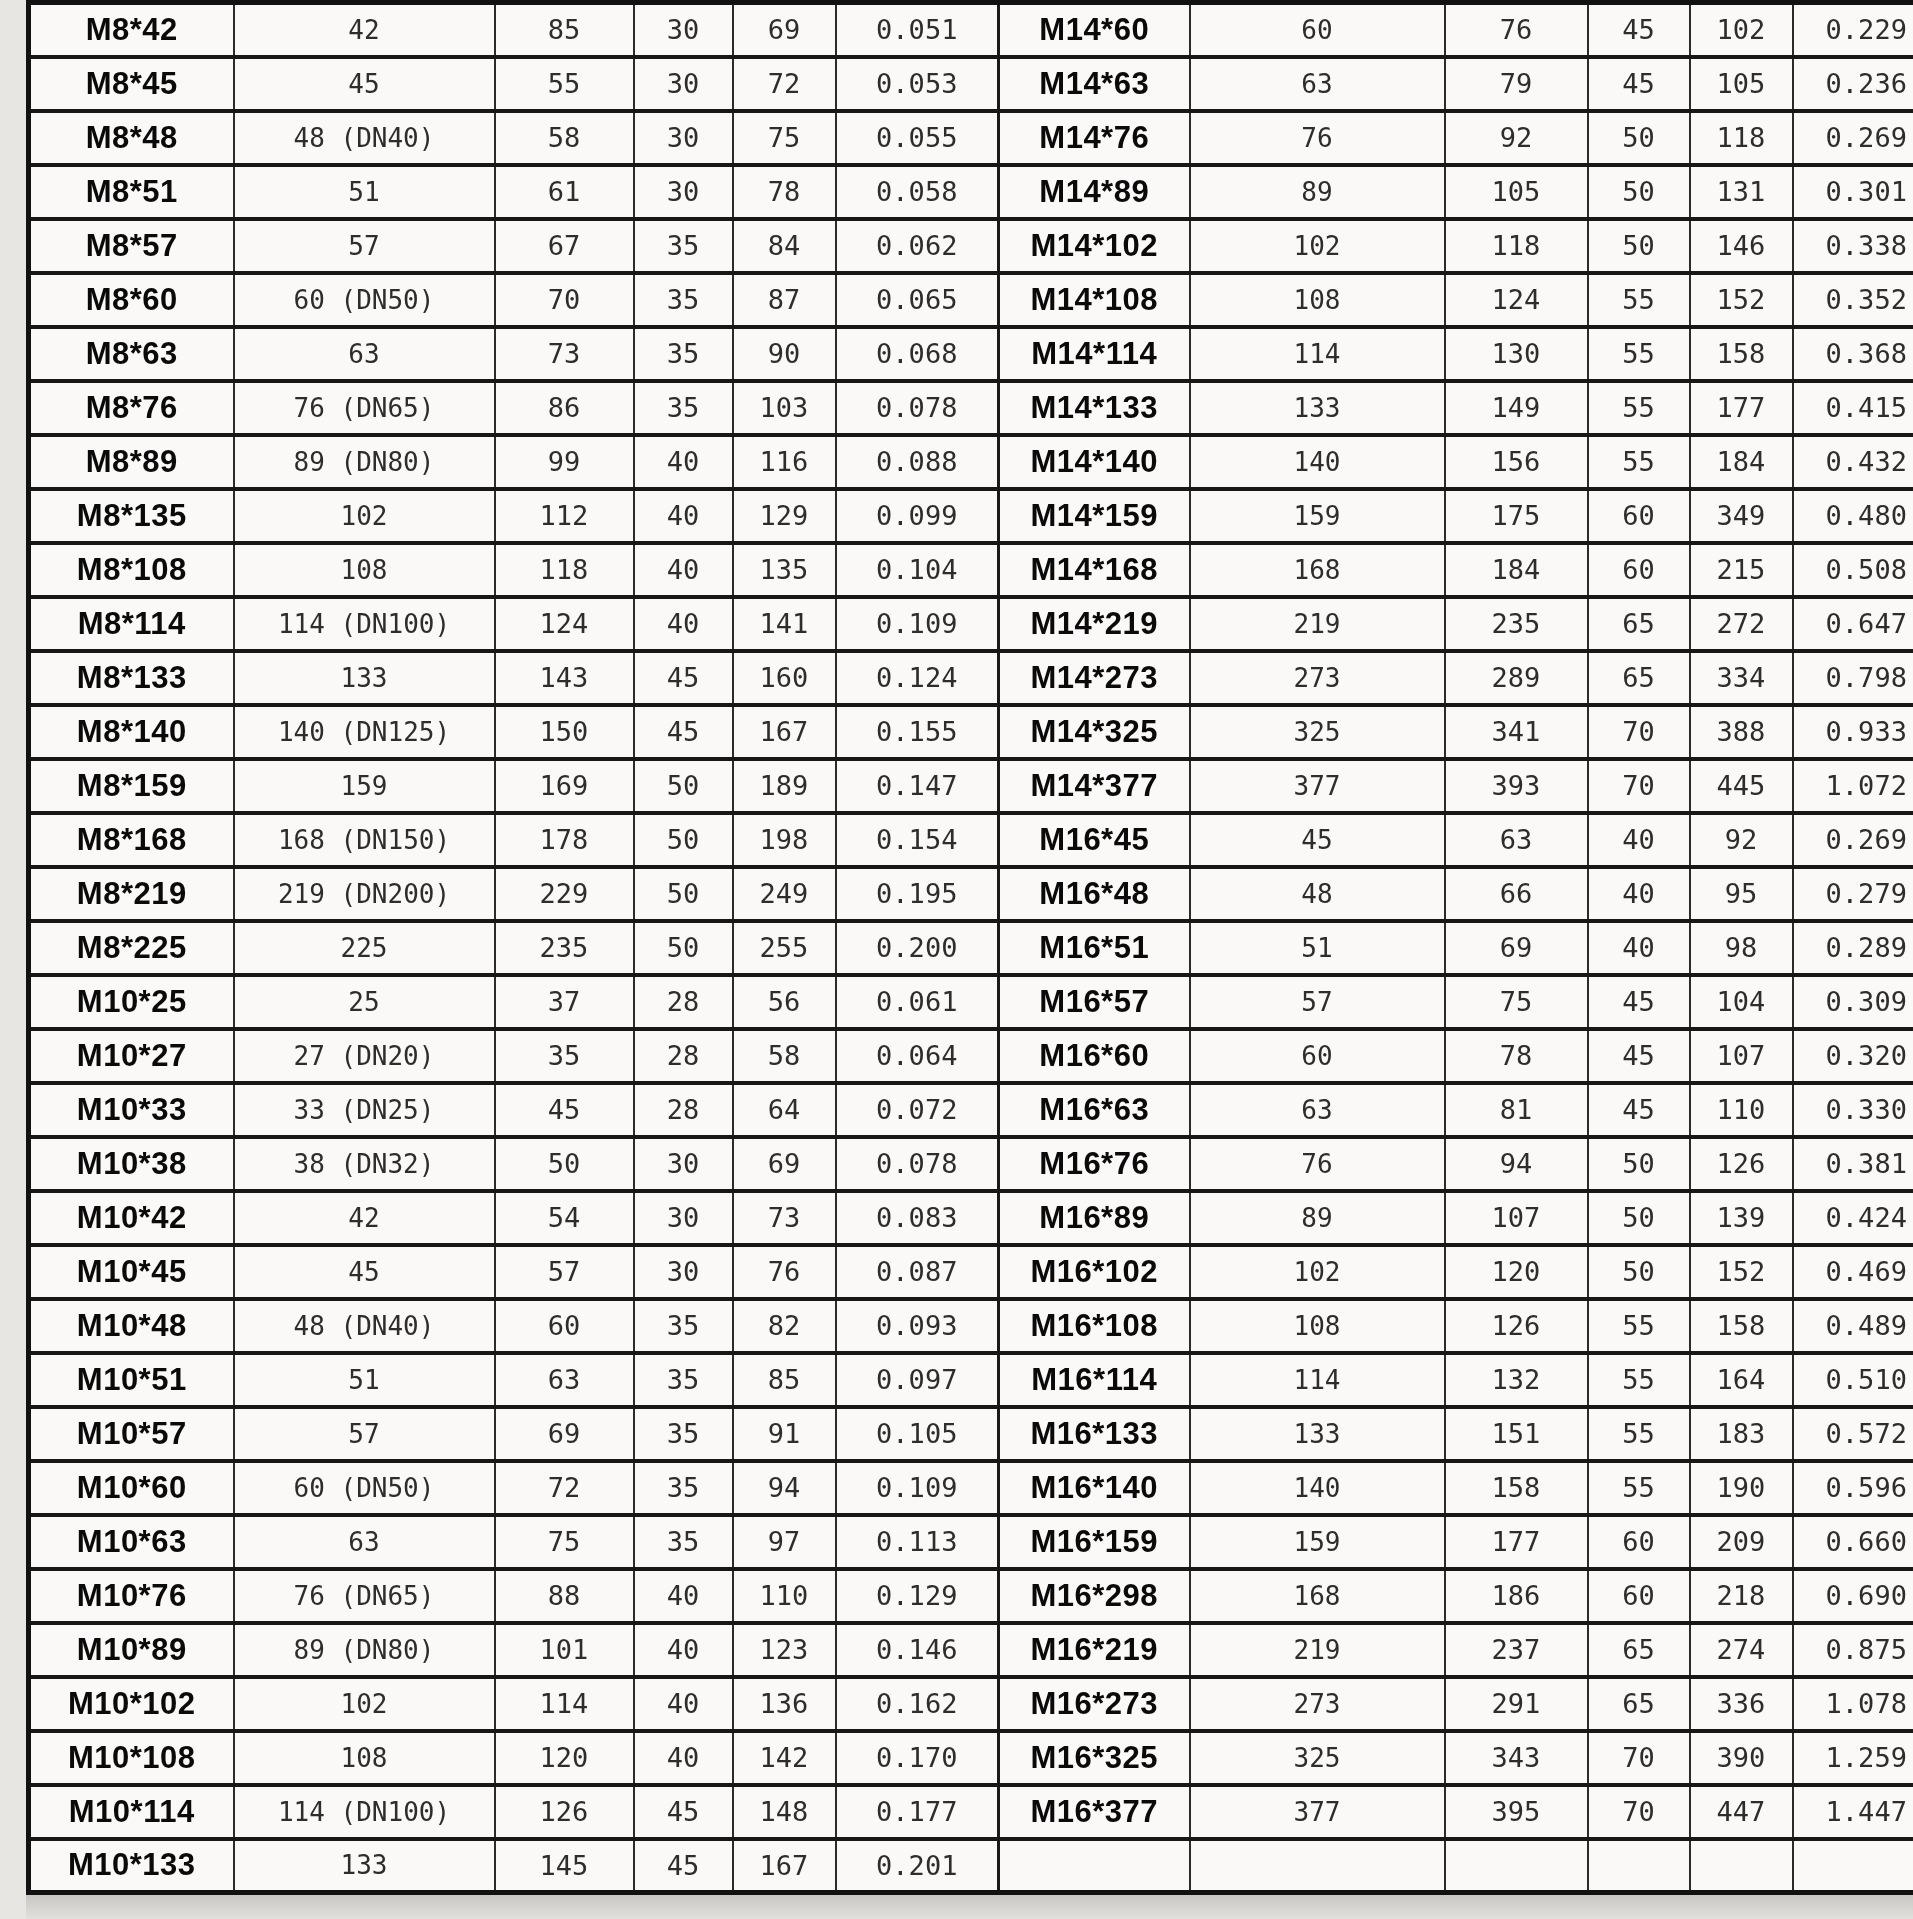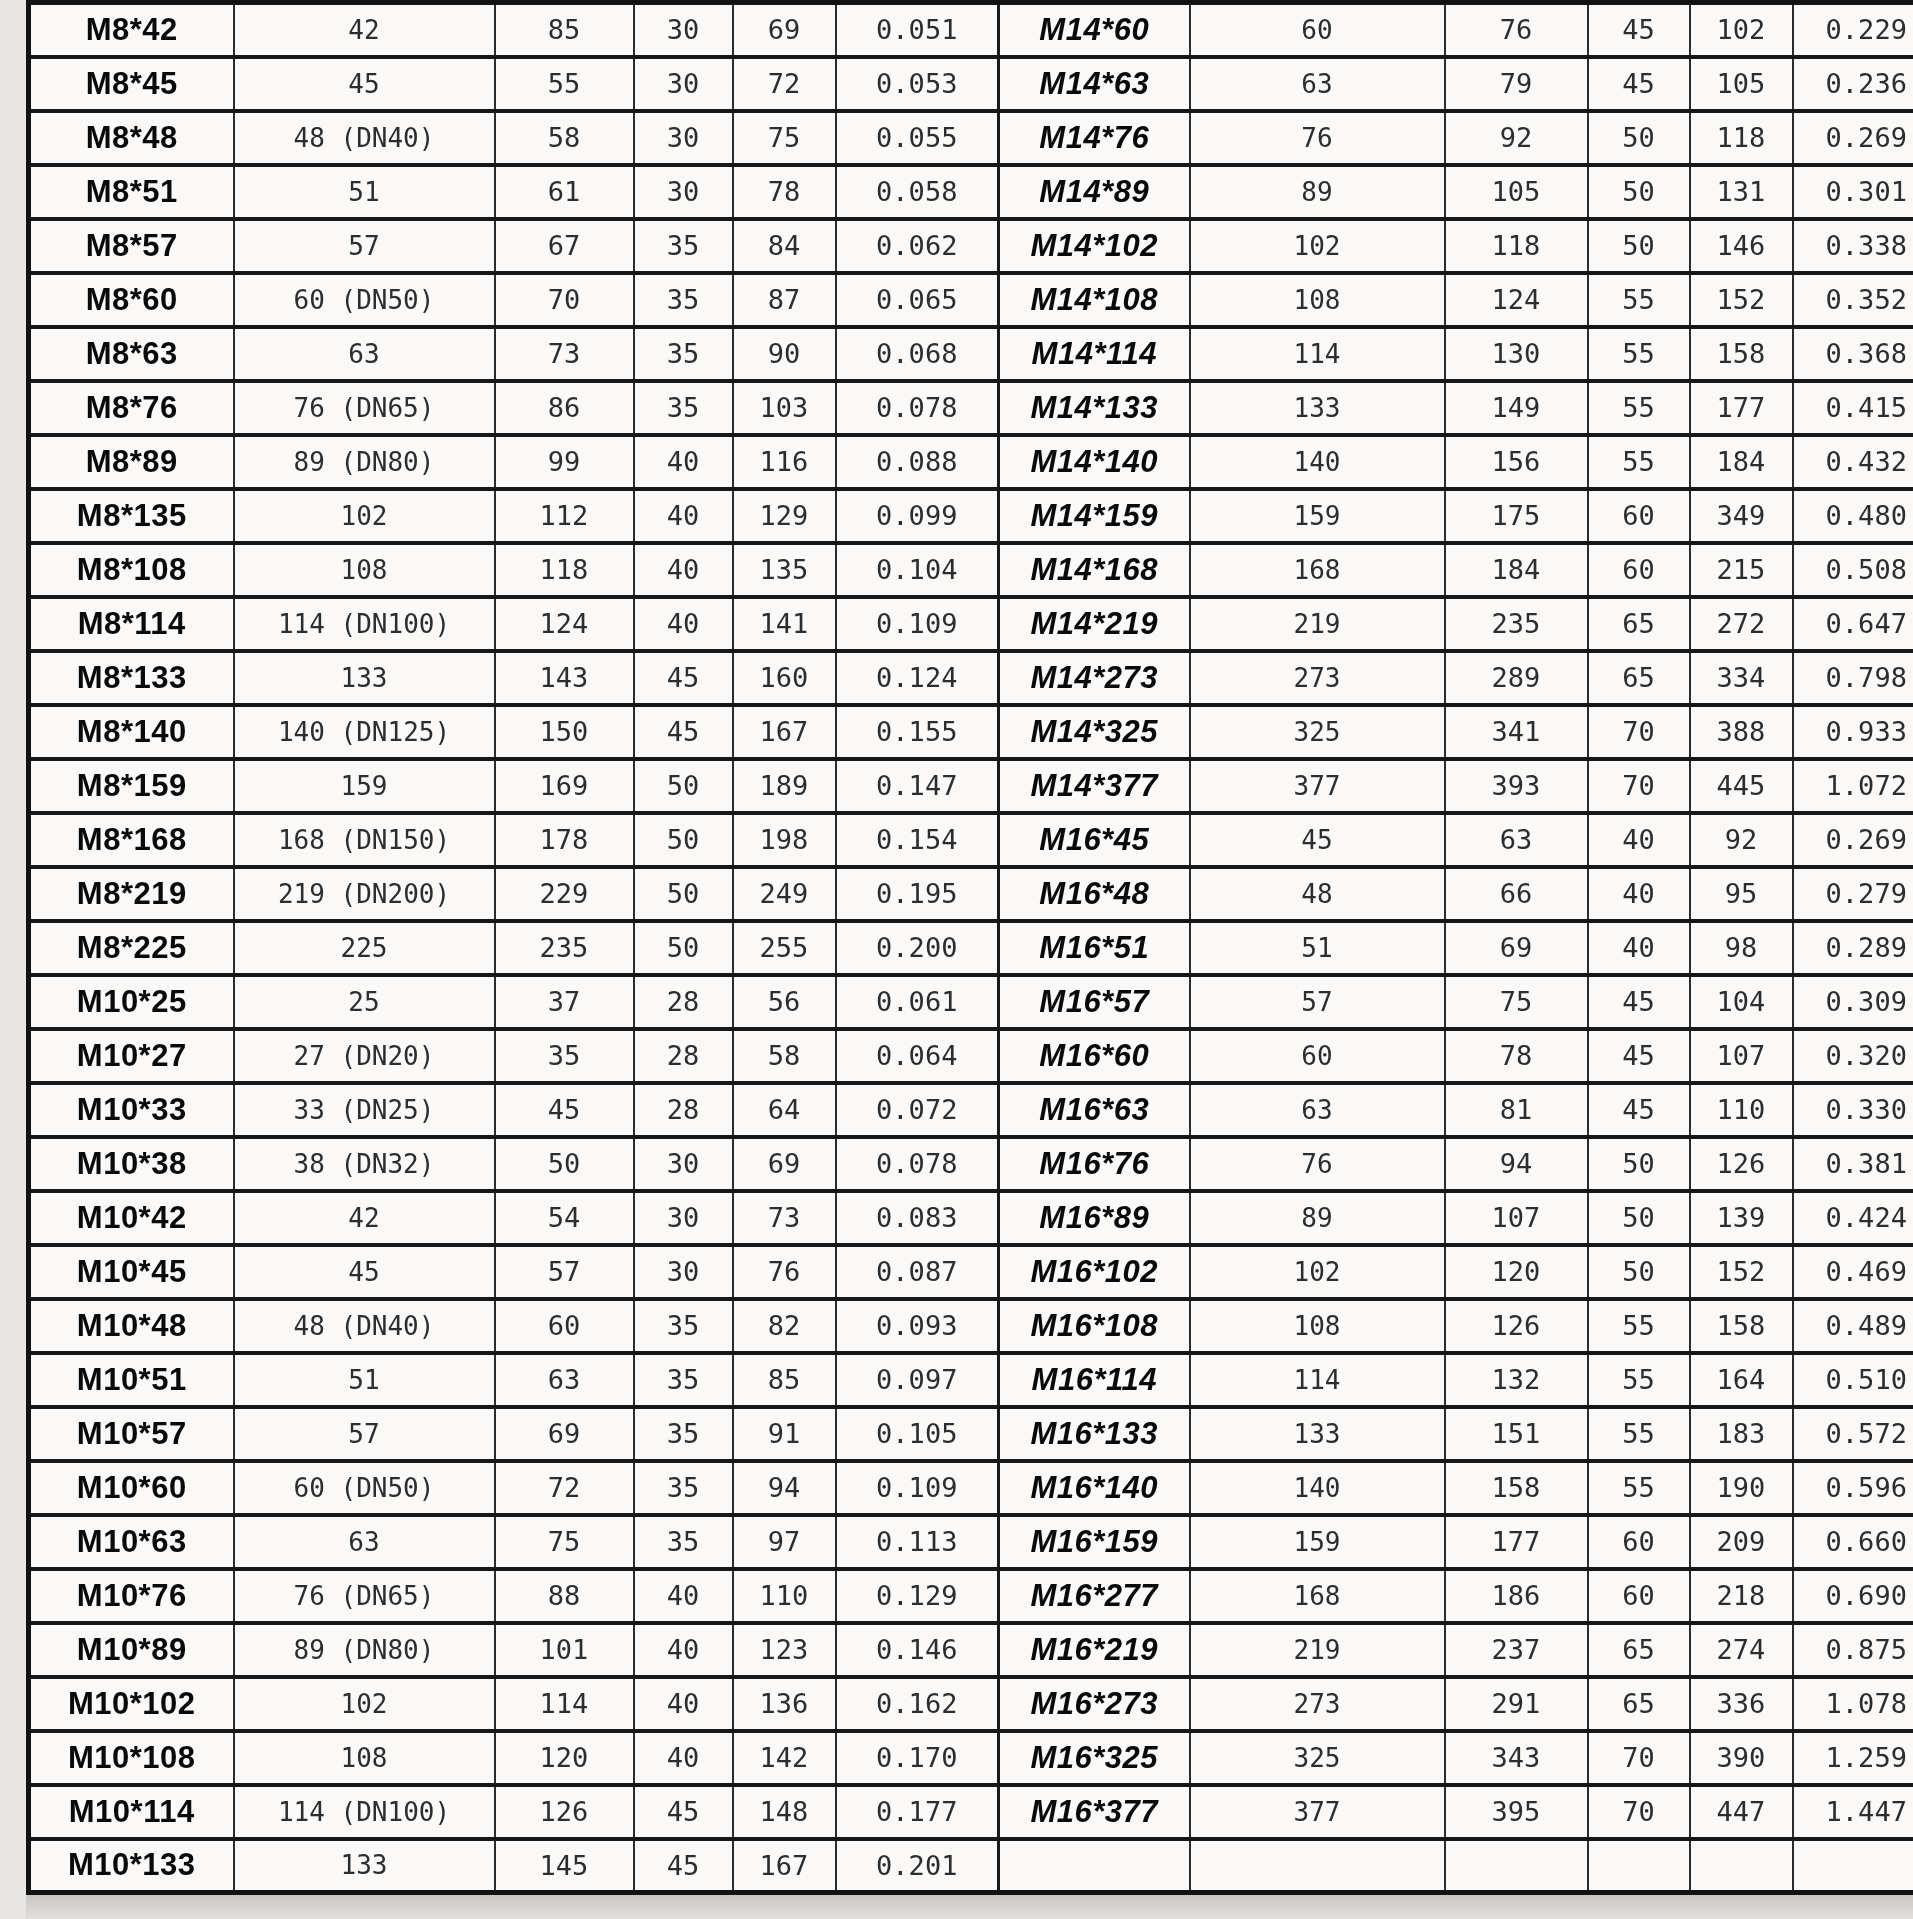--- a/index.html
+++ b/index.html
@@ -40,21 +40,21 @@
   table.spec { border: 5px solid #121212; }
   table.spec tr { height: 54px; }
   table.spec td.model {
     font-family: "Liberation Sans", sans-serif;
     font-weight: bold;
     font-size: 31px;
     color: #0a0a0a;
     letter-spacing: 0.5px;
   }
   table.spec td.dim { font-size: 26px; }
-  table.spec td.mid-divider { border-left: 3px solid #1a1a1a; font-style: italic; }
+  table.spec td.mid-divider { border-left: 3px solid #1a1a1a; }
   .bottom-strip {
     width: 1913px;
     height: 24px;
     background: linear-gradient(#c9c7c3, #e2e0dc);
   }
 </style>
 </head>
 <body>
 
 <div class="page">
@@ -480,21 +480,21 @@
           <td>209</td>
           <td>0.660</td>
         </tr>
         <tr>
           <td class="model">M10*76</td>
           <td class="dim">76 (DN65)</td>
           <td>88</td>
           <td>40</td>
           <td>110</td>
           <td>0.129</td>
-          <td class="model mid-divider">M16*277</td>
+          <td class="model mid-divider">M16*298</td>
           <td class="dim">168</td>
           <td>186</td>
           <td>60</td>
           <td>218</td>
           <td>0.690</td>
         </tr>
         <tr>
           <td class="model">M10*89</td>
           <td class="dim">89 (DN80)</td>
           <td>101</td>

